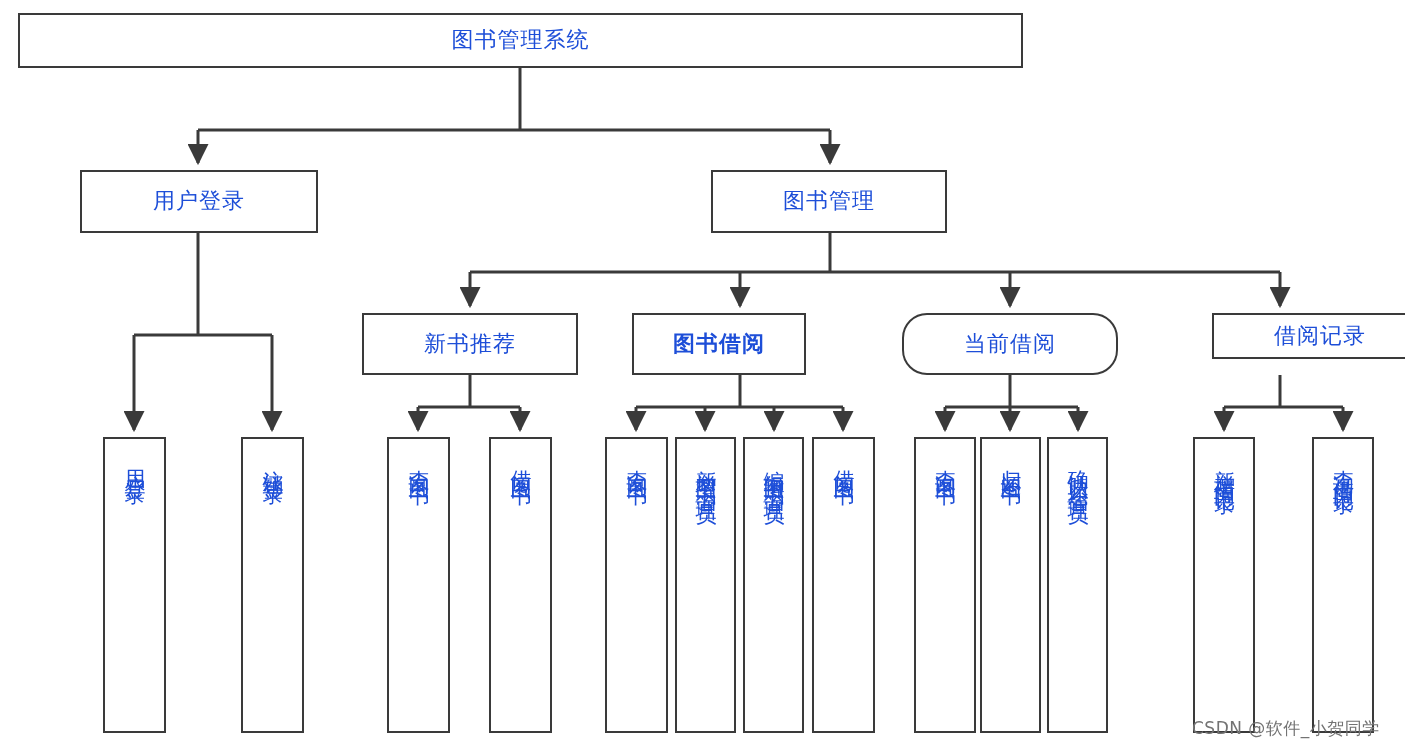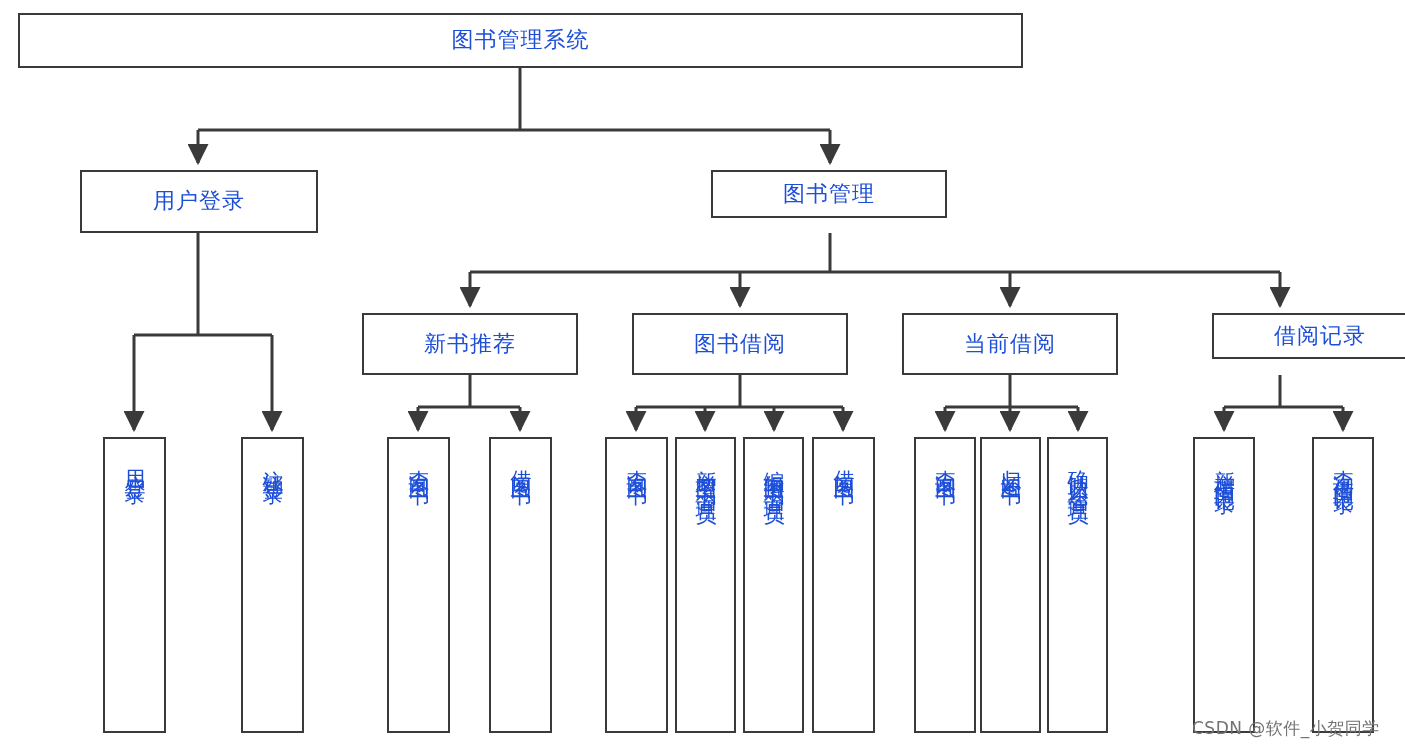--- a/index.html
+++ b/index.html
@@ -129,31 +129,31 @@
     </g>
   </svg>
 
   <div class="node root h" style="left:18px; top:13px; width:1005px; height:55px;">
     <span class="node-label">图书管理系统</span>
   </div>
 
   <div class="node h" style="left:80px; top:170px; width:238px; height:63px;">
     <span class="node-label">用户登录</span>
   </div>
-  <div class="node h" style="left:711px; top:170px; width:236px; height:48px;">
+  <div class="node h" style="left:711px; top:170px; width:236px; height:63px;">
     <span class="node-label">图书管理</span>
   </div>
 
   <div class="node h" style="left:362px; top:313px; width:216px; height:62px;justify-content:center;">
     <span class="node-label">新书推荐</span>
   </div>
-  <div class="node h" style="left:632px; top:313px; width:216px; height:62px;">
+  <div class="node h" style="left:632px; top:313px; width:174px; height:62px;font-weight:bold;">
     <span class="node-label">图书借阅</span>
   </div>
-  <div class="node h" style="left:902px; top:313px; width:216px; height:62px;">
+  <div class="node h" style="left:902px; top:313px; width:216px; height:62px;border-radius:25px;">
     <span class="node-label">当前借阅</span>
   </div>
   <div class="node h" style="left:1212px; top:313px; width:216px; height:46px;">
     <span class="node-label">借阅记录</span>
   </div>
 
   <div class="node v" style="left:103px; top:437px; width:63px; height:296px;">
     <span class="node-label">用户登录</span>
   </div>
   <div class="node v" style="left:241px; top:437px; width:63px; height:296px;">

